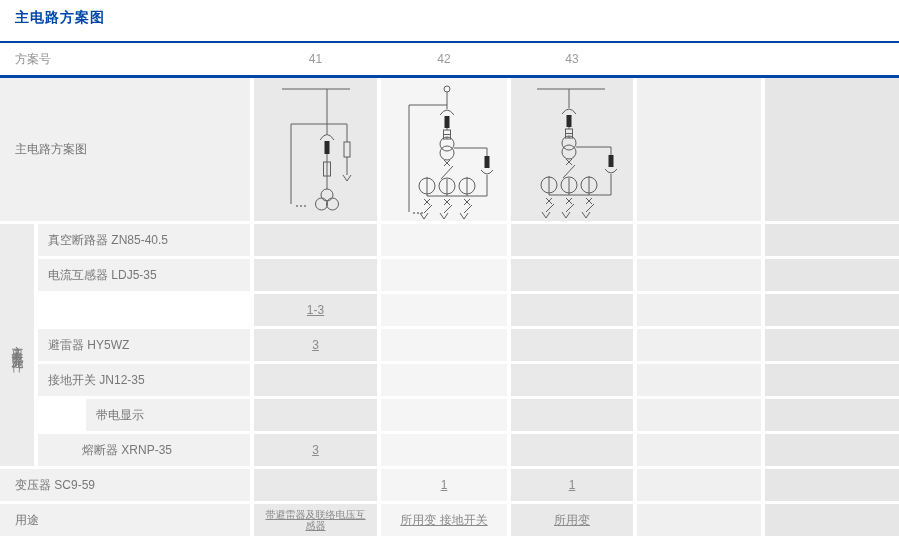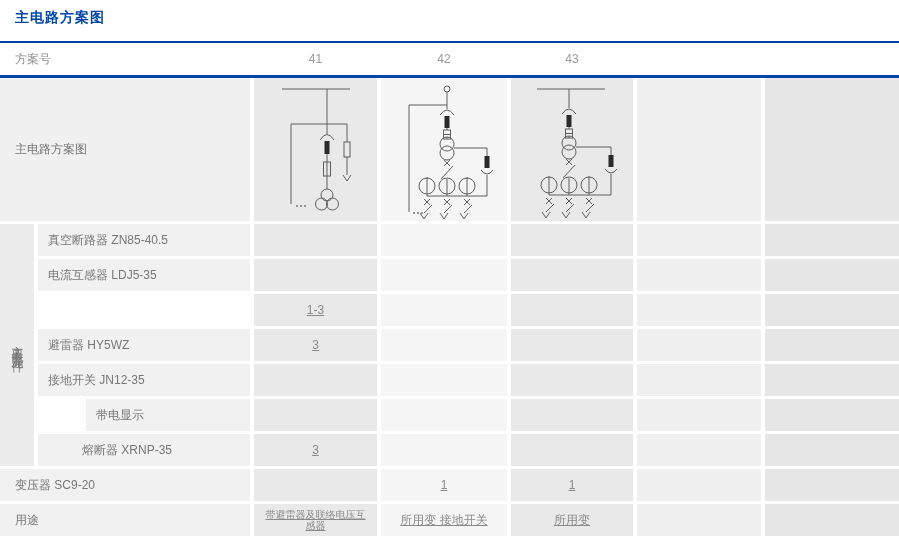--- a/index.html
+++ b/index.html
@@ -197,21 +197,21 @@
   <div class="cell c4 val" style="grid-area:7/6/8/7;"></div>
   <div class="cell c5 val" style="grid-area:7/7/8/8;"></div>
 
   <div class="cell name" style="grid-area:8/2/9/3;padding-left:44px;">熔断器 XRNP-35</div>
   <div class="cell c1 val" style="grid-area:8/3/9/4;">3</div>
   <div class="cell c2 val" style="grid-area:8/4/9/5;"></div>
   <div class="cell c3 val" style="grid-area:8/5/9/6;"></div>
   <div class="cell c4 val" style="grid-area:8/6/9/7;"></div>
   <div class="cell c5 val" style="grid-area:8/7/9/8;"></div>
 
-  <div class="cell name" style="grid-area:9/1/10/3;padding-left:15px;">变压器 SC9-20</div>
+  <div class="cell name" style="grid-area:9/1/10/3;padding-left:15px;">变压器 SC9-59</div>
   <div class="cell c1 val" style="grid-area:9/3/10/4;"></div>
   <div class="cell c2 val" style="grid-area:9/4/10/5;">1</div>
   <div class="cell c3 val" style="grid-area:9/5/10/6;">1</div>
   <div class="cell c4 val" style="grid-area:9/6/10/7;"></div>
   <div class="cell c5 val" style="grid-area:9/7/10/8;"></div>
 
   <div class="cell name" style="grid-area:10/1/11/3;padding-left:15px;">用途</div>
   <div class="cell c1 val usage-small" style="grid-area:10/3/11/4;">带避雷器及联络电压互感器</div>
   <div class="cell c2 val" style="grid-area:10/4/11/5;">所用变 接地开关</div>
   <div class="cell c3 val" style="grid-area:10/5/11/6;">所用变</div>

